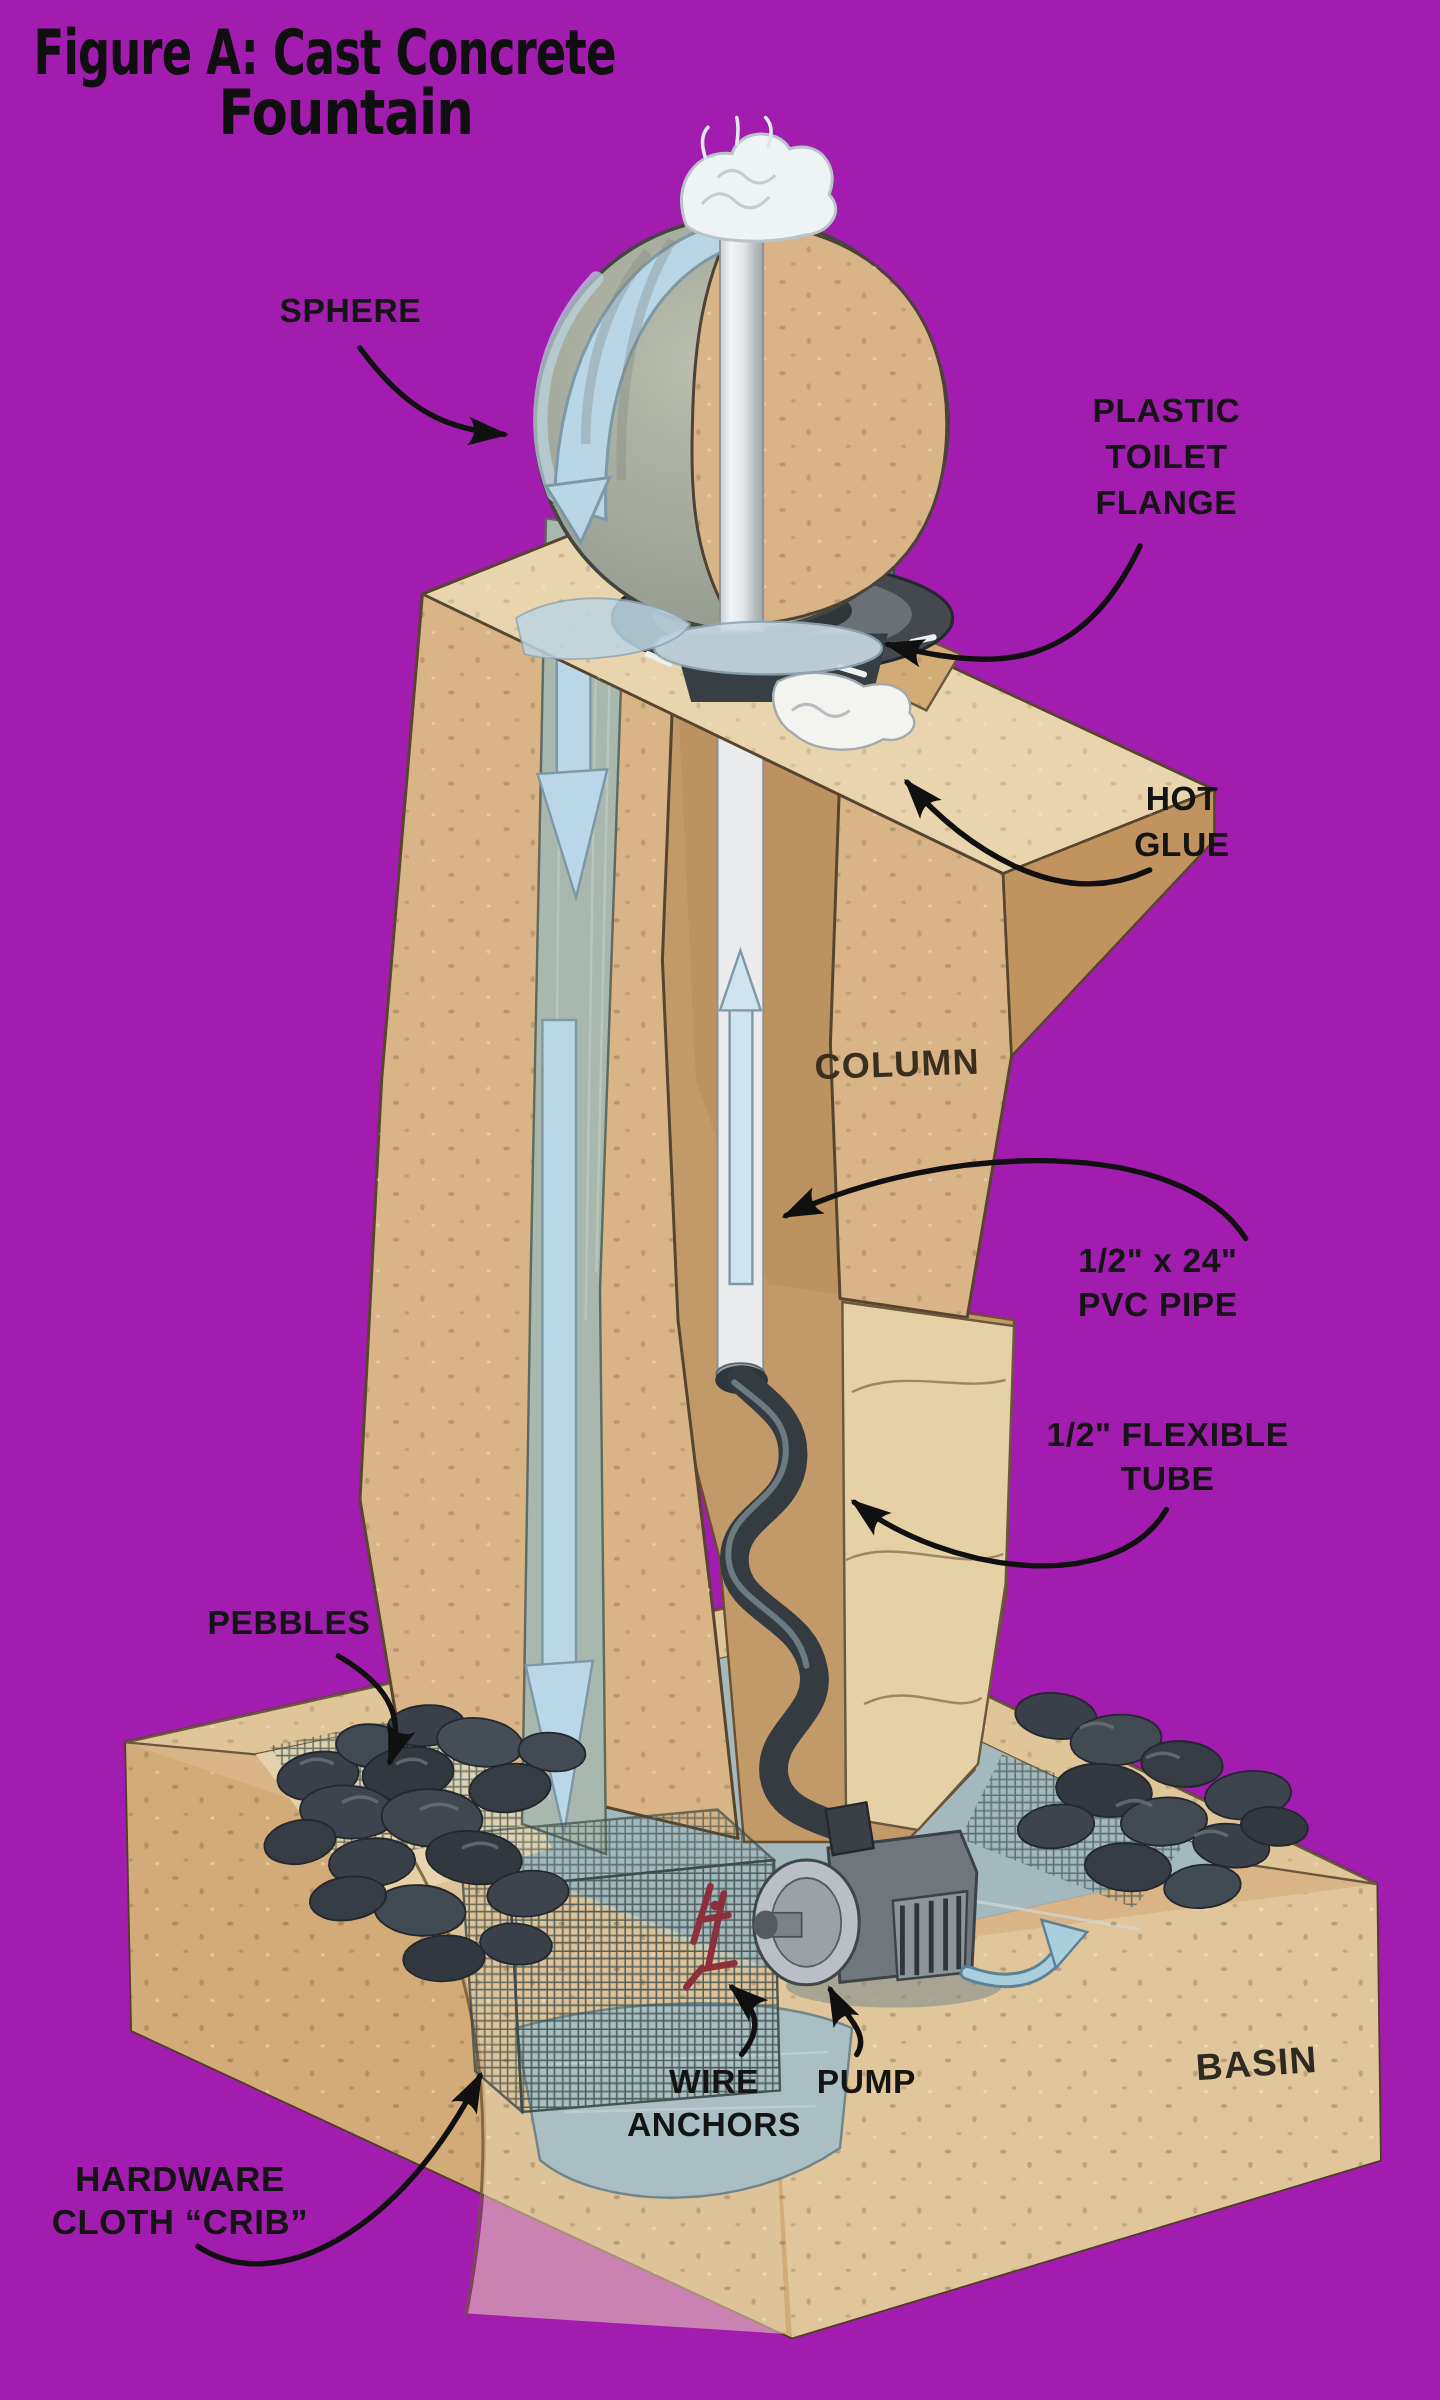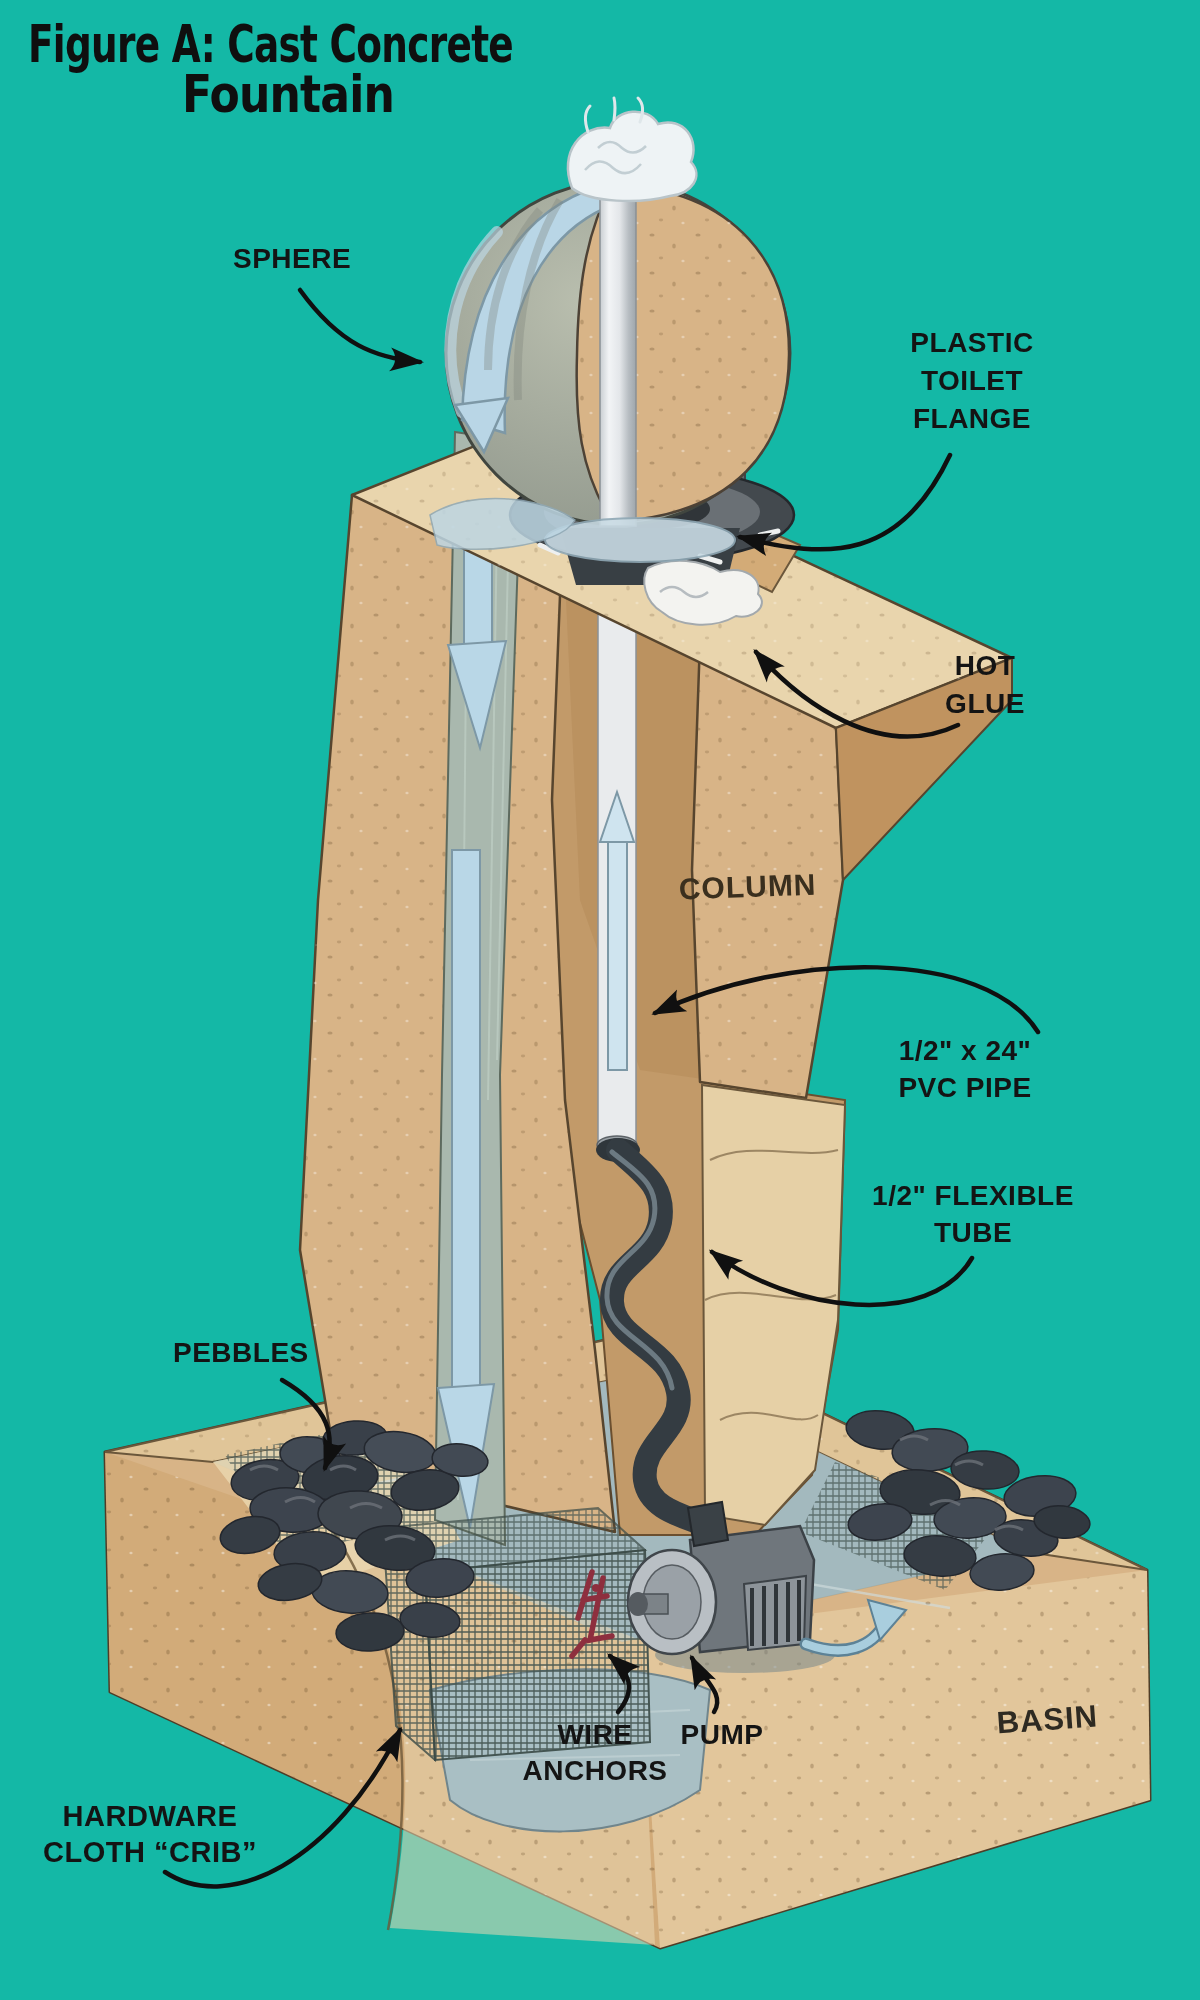--- a/index.html
+++ b/index.html
@@ -1,16 +1,16 @@
 <!DOCTYPE html>
 <html><head>
 <meta charset="utf-8">
 <style>
   html,body{margin:0;padding:0;background:#ffffff;}
-  .stage{position:relative;width:1200px;height:2000px;background:#14b8a6;overflow:hidden;
+  .stage{position:relative;width:1200px;height:2000px;background:#a21caf;overflow:hidden;
          font-family:"Liberation Sans", sans-serif;}
   svg{position:absolute;left:0;top:0;}
   text{user-select:none;}
   .title{font-family:"DejaVu Sans", sans-serif;font-weight:bold;fill:#0f0f0f;letter-spacing:-1px;}
   .lbl{font-family:"Liberation Sans", sans-serif;font-weight:bold;font-size:28px;fill:#141414;letter-spacing:.5px;}
   .lbl-big{font-size:29px;}
   .printed{font-family:"Liberation Sans", sans-serif;font-weight:bold;letter-spacing:1px;}
   .leader{fill:none;stroke:#101010;stroke-width:4.5;stroke-linecap:round;}
 </style>
 </head>

